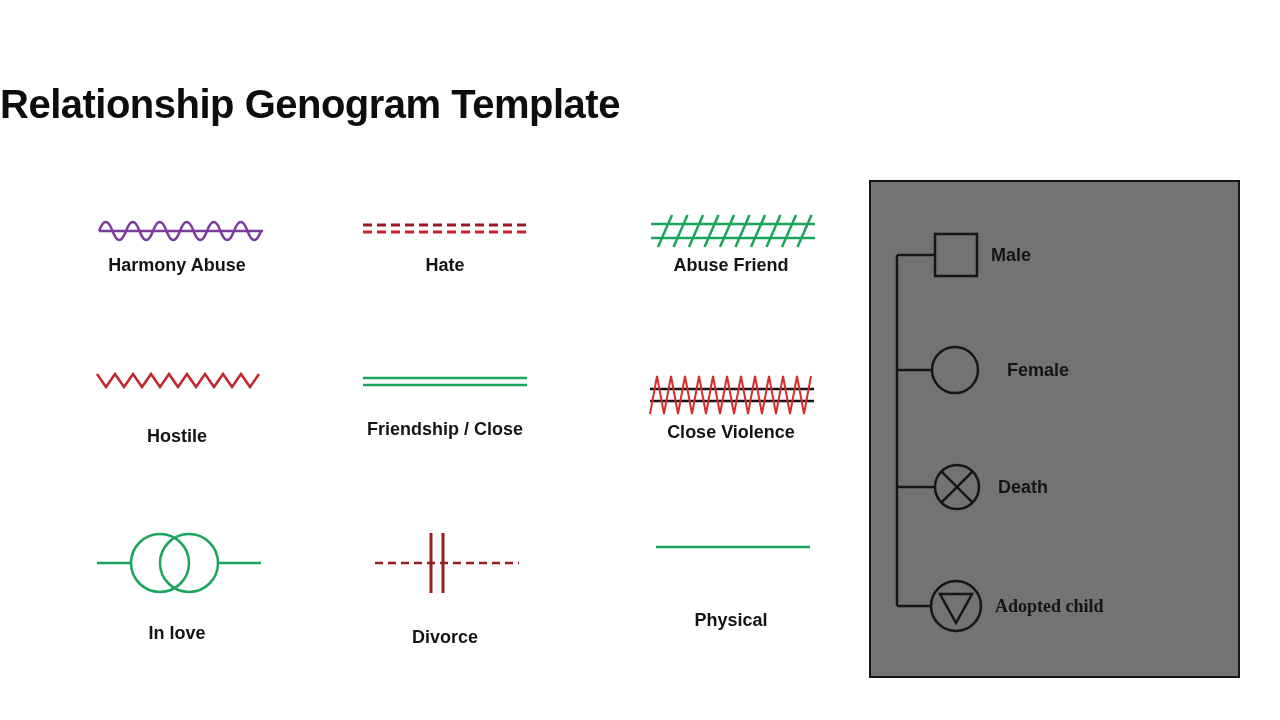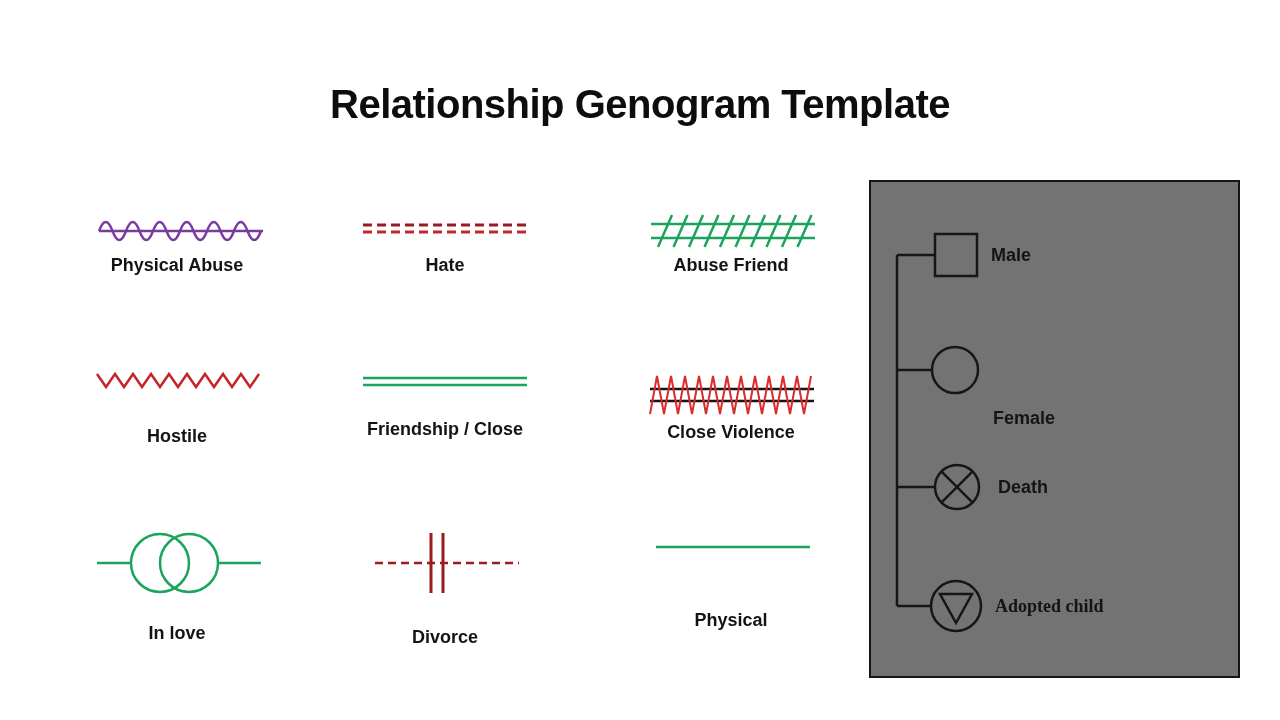--- a/index.html
+++ b/index.html
@@ -2,21 +2,21 @@
 <html style="--c-purple: #7A3B9E; --c-green: #1AA45C; --c-red: #C1272D; --c-red_bright: #DB2C2C; --c-dark_red: #9A1B1F; --c-black: #161616;"><head>
 <meta charset="utf-8">
 <style>
   html,body{margin:0;padding:0;}
   body{
     width:1280px;height:720px;background:#ffffff;position:relative;overflow:hidden;
     font-family:"Liberation Sans","DejaVu Sans",sans-serif;color:#111;
   }
   .page{position:absolute;inset:0;}
   .title{
-    position:absolute;left:0;top:82px;width:1280px;text-align:center;
+    position:absolute;left:0;top:82px;width:1280px;text-align:left;
     font-size:40px;font-weight:800;letter-spacing:-0.5px;color:#0d0d0d;
   }
   .sym{position:absolute;}
   .sym-label{
     position:absolute;width:220px;text-align:center;
     font-size:18px;font-weight:700;color:#141414;
   }
   svg{display:block;overflow:visible;}
   svg *{fill:none;stroke-linecap:butt;}
   .st-purple{stroke:var(--c-purple);}
@@ -41,21 +41,21 @@
 <div class="page">
 
   <div class="title">Relationship Genogram Template</div>
 
   <div class="sym" style="left:96px;top:217px;">
     <svg width="170" height="28">
       <line x1="3" y1="14" x2="167" y2="14" class="st-purple" stroke-width="2.5"></line>
       <path class="st-purple" stroke-width="2.5" d="M3,14 c4.5,-12 9,-12 13.5,0 c4.5,12 9,12 13.5,0 c4.5,-12 9,-12 13.5,0 c4.5,12 9,12 13.5,0 c4.5,-12 9,-12 13.5,0 c4.5,12 9,12 13.5,0 c4.5,-12 9,-12 13.5,0 c4.5,12 9,12 13.5,0 c4.5,-12 9,-12 13.5,0 c4.5,12 9,12 13.5,0 c4.5,-12 9,-12 13.5,0 c4.5,12 9,12 13.5,0"></path>
     </svg>
   </div>
-  <div class="sym-label" style="left:67px;top:255px;">Physical Abuse</div>
+  <div class="sym-label" style="left:67px;top:255px;">Harmony Abuse</div>
 
   <div class="sym" style="left:360px;top:220px;">
     <svg width="172" height="18">
       <line x1="3" y1="5" x2="169" y2="5" class="st-darkred" stroke-width="3" stroke-dasharray="9,5"></line>
       <line x1="3" y1="12" x2="169" y2="12" class="st-red" stroke-width="3" stroke-dasharray="9,5"></line>
     </svg>
   </div>
   <div class="sym-label" style="left:335px;top:255px;">Hate</div>
 
   <div class="sym" style="left:648px;top:211px;">
@@ -134,18 +134,18 @@
         <line x1="70.6" y1="320.4" x2="101.4" y2="289.6" class="st-black" stroke-width="2.5"></line>
       </g>
 
       <line x1="26" y1="424" x2="60" y2="424" class="st-black" stroke-width="2.5"></line>
       <g>
         <circle cx="85" cy="424" r="25" class="st-black" stroke-width="2.5"></circle>
         <path d="M69 412 L101 412 L85 441 Z" class="st-black" stroke-width="2.5" stroke-linejoin="miter"></path>
       </g>
     </svg>
     <span class="legend-label" style="left:120px;top:73px;">Male</span>
-    <span class="legend-label" style="left:122px;top:188px;margin-top:48px;">Female</span>
+    <span class="legend-label" style="left:136px;top:188px;">Female</span>
     <span class="legend-label" style="left:127px;top:305px;">Death</span>
     <span class="legend-label" style="left:124px;top:424px;font-family:Liberation Serif, serif;">Adopted child</span>
   </div>
 
 </div>
 
 </body></html>

